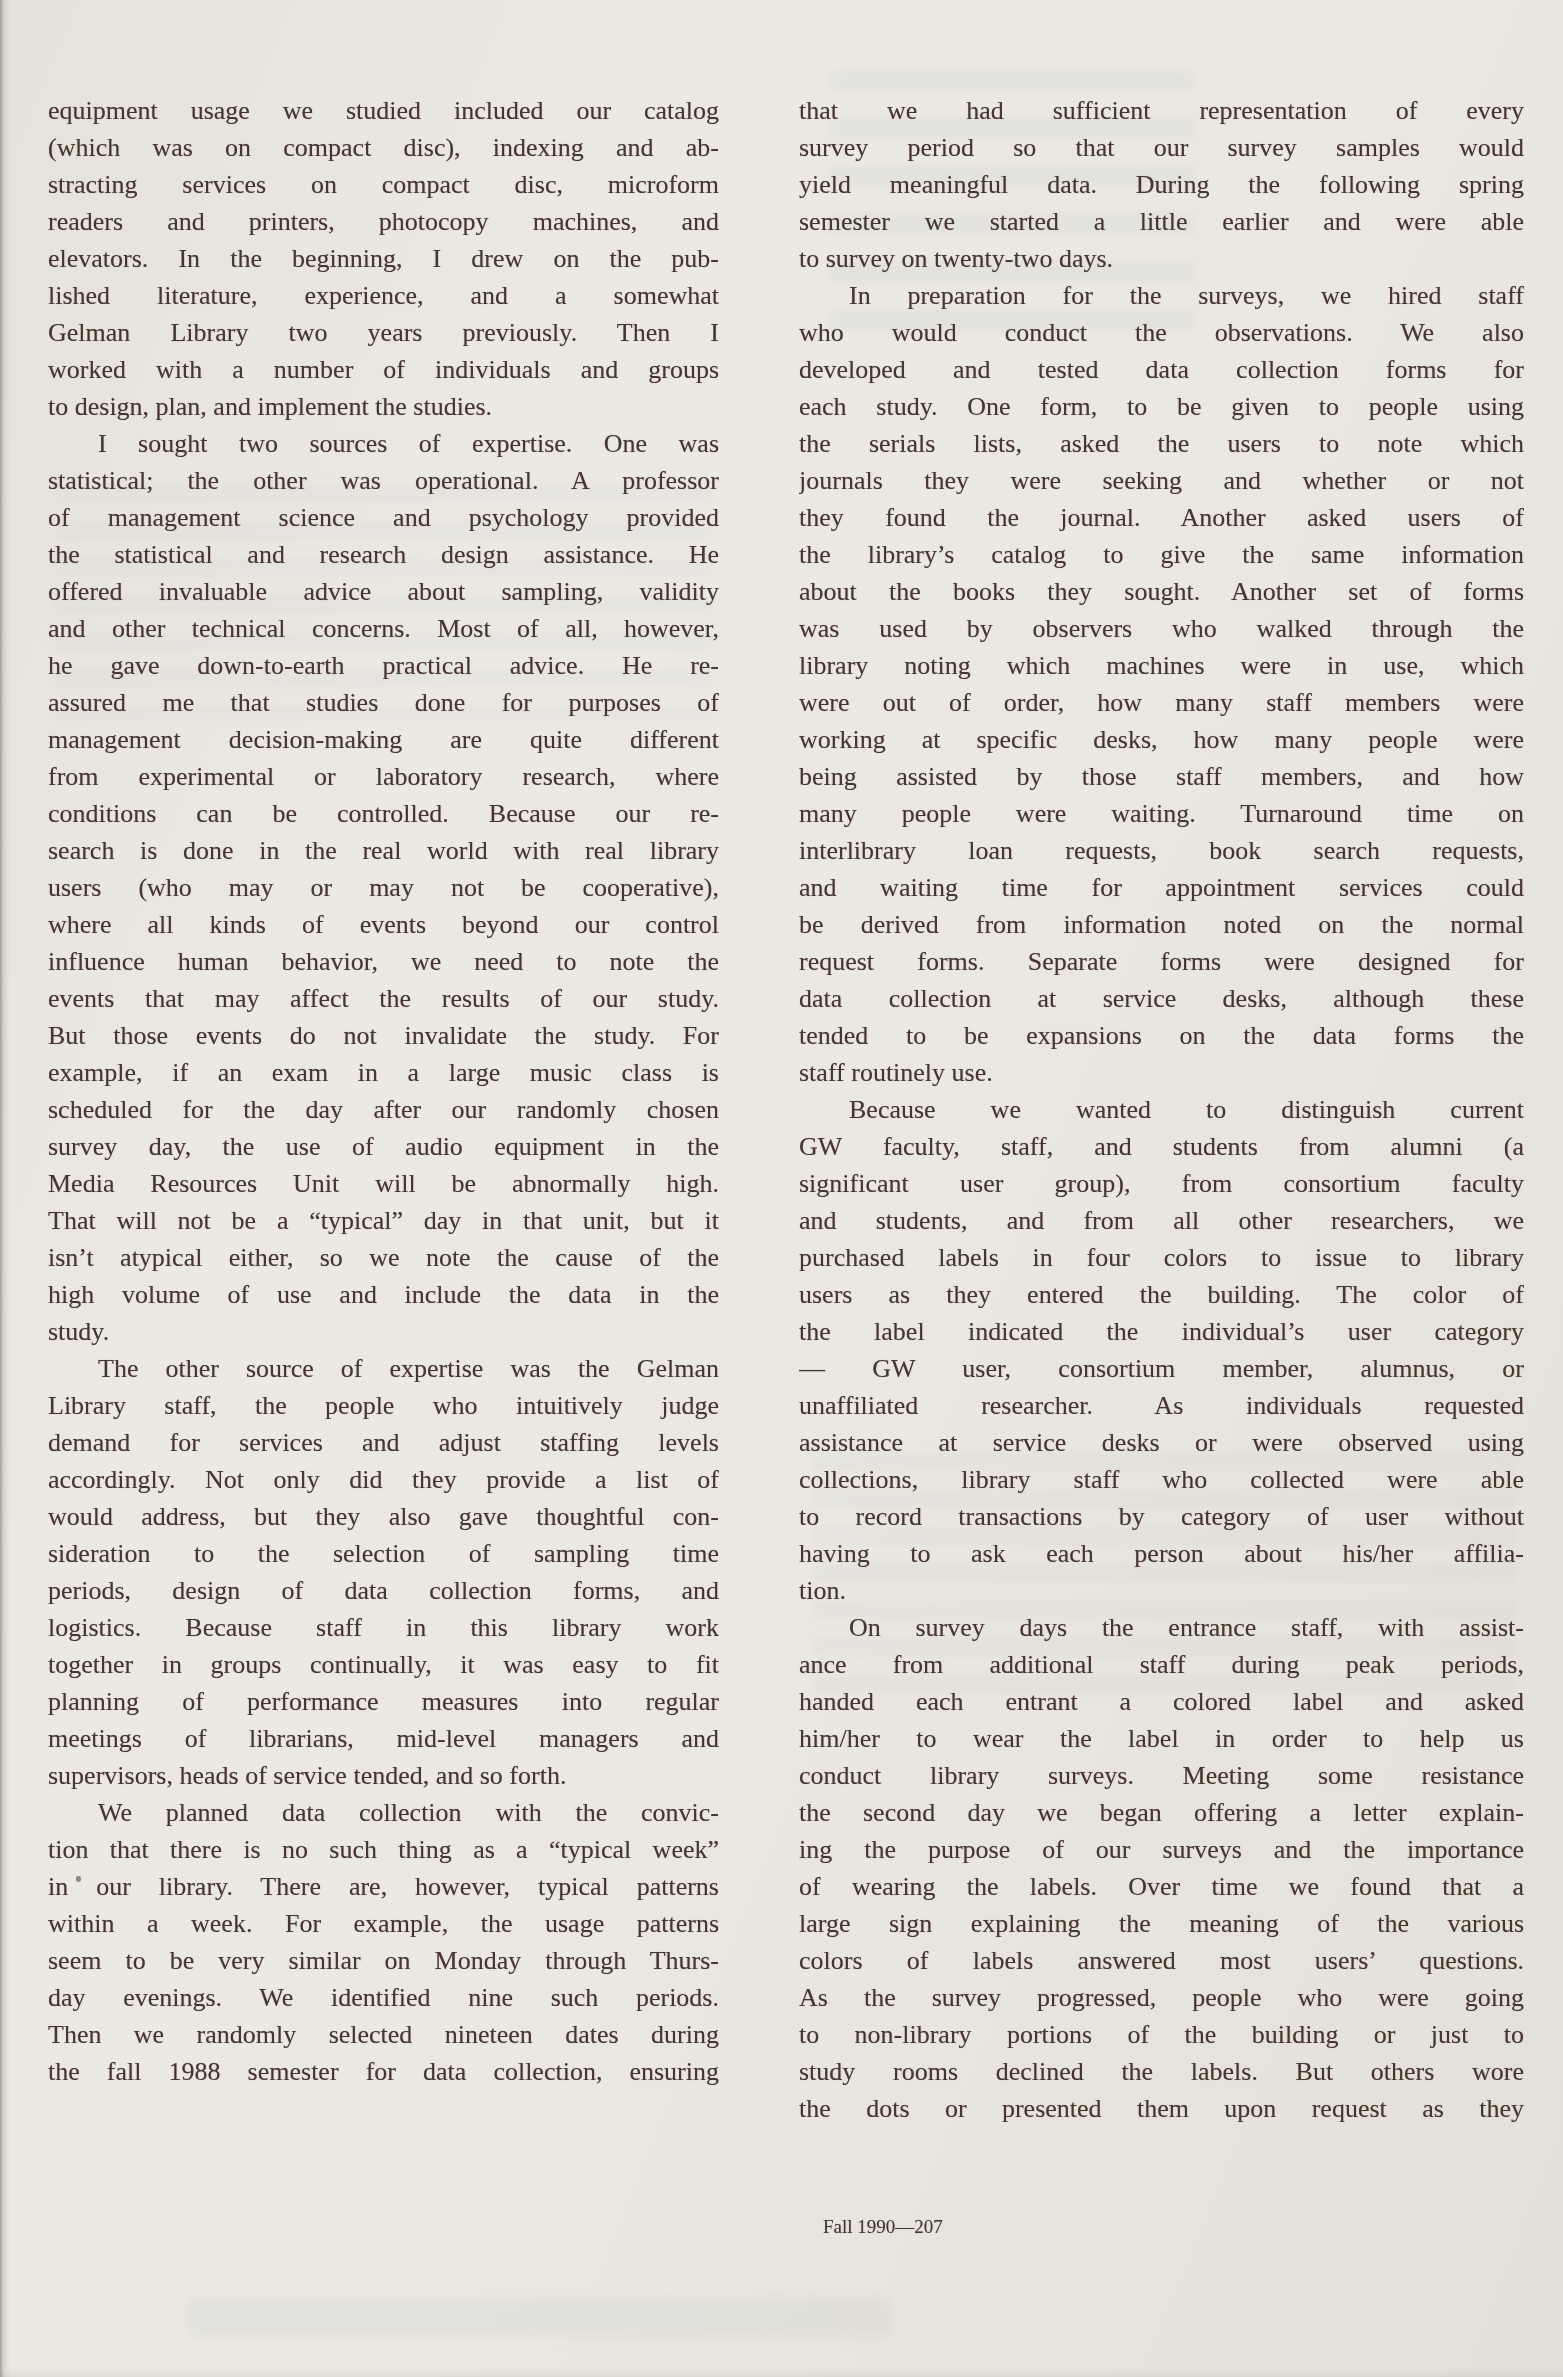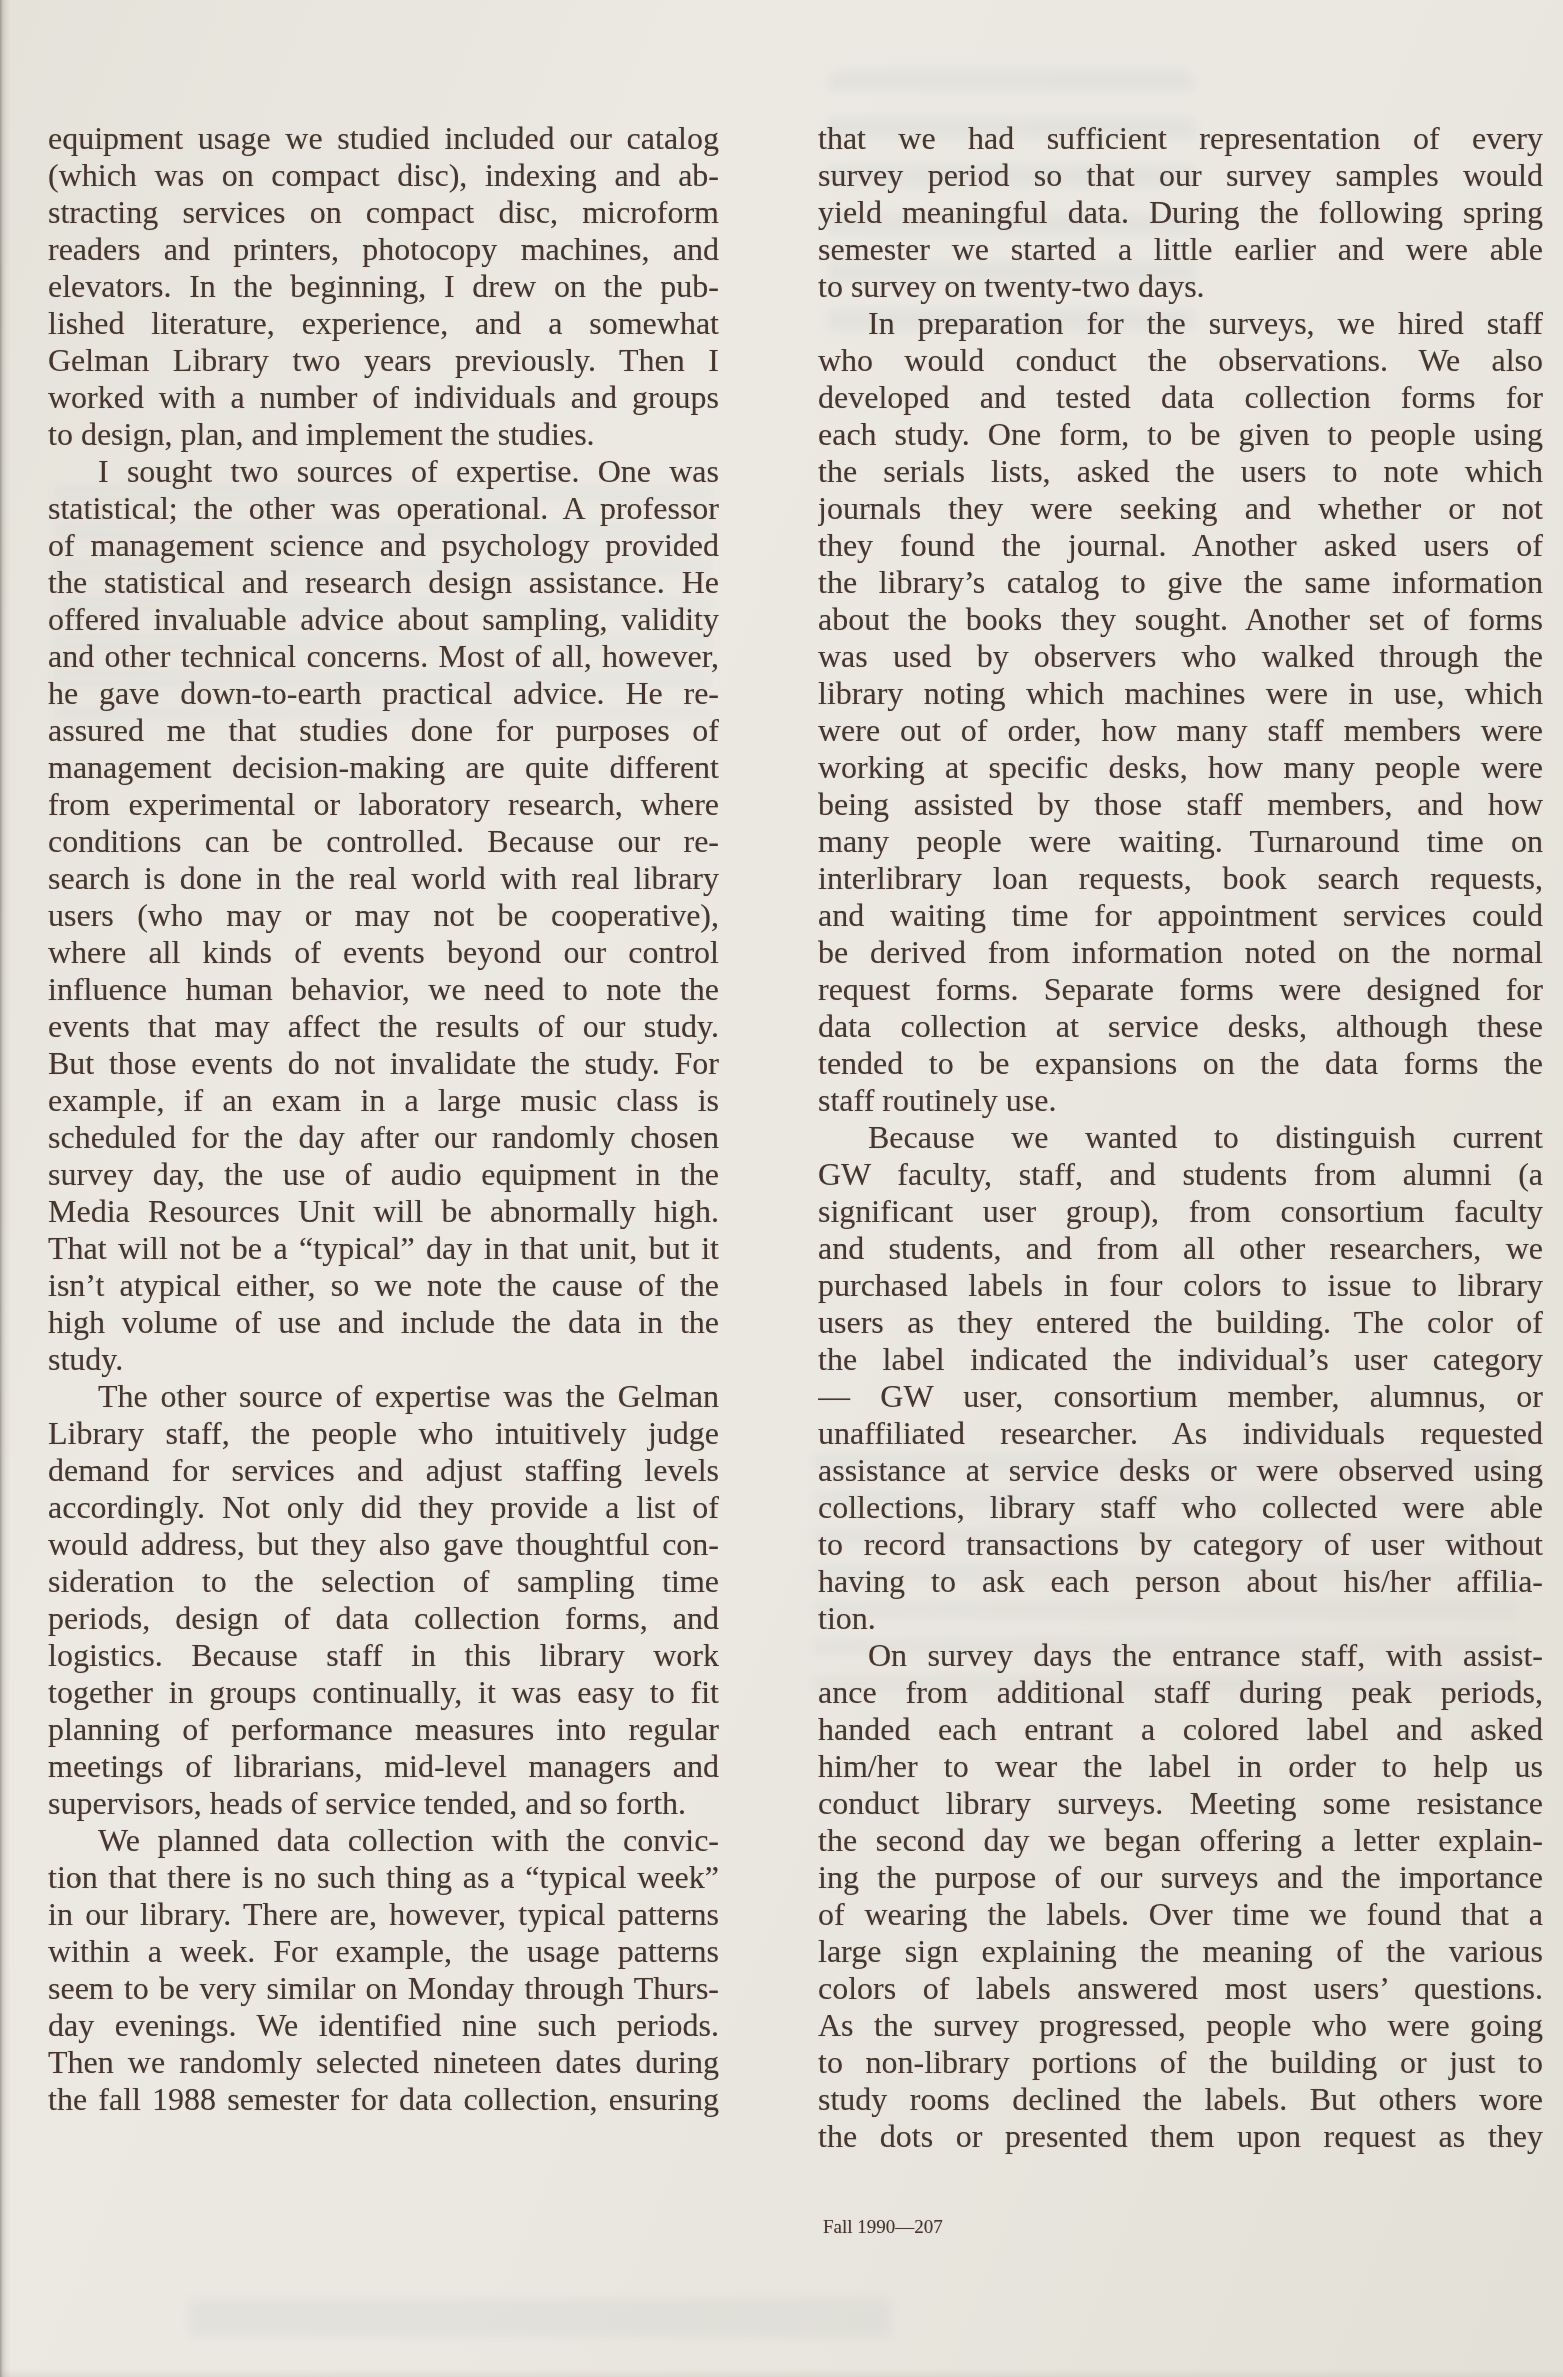--- a/index.html
+++ b/index.html
@@ -64,28 +64,27 @@
   .ink-speck {
     position: absolute;
     left: 76px; top: 1876px;
     width: 4.7px; height: 5.5px;
     border-radius: 50%;
     background: rgba(72,56,47,0.55);
   }
   .column {
     position: absolute;
     top: 92px;
-    font-size: 32px;
+    font-size: 26px;
     line-height: 37px;
     color: var(--ink, #46362e);
     text-shadow: 0 0 0.9px rgba(70,52,44,0.35);
-    margin-top: 28px;
   }
   .col-left  { left: 48px;   width: 671px; }
-  .col-right { left: 818px; width: 725px; }
+  .col-right { left: 799px; width: 725px; }
   .para { margin: 0; }
   .line {
     height: 37px;
     overflow: hidden;
     text-align: justify;
     text-align-last: justify;
     white-space: normal;
   }
   .line.endline { text-align-last: left; }
   .line.first   { text-indent: 50px; }

